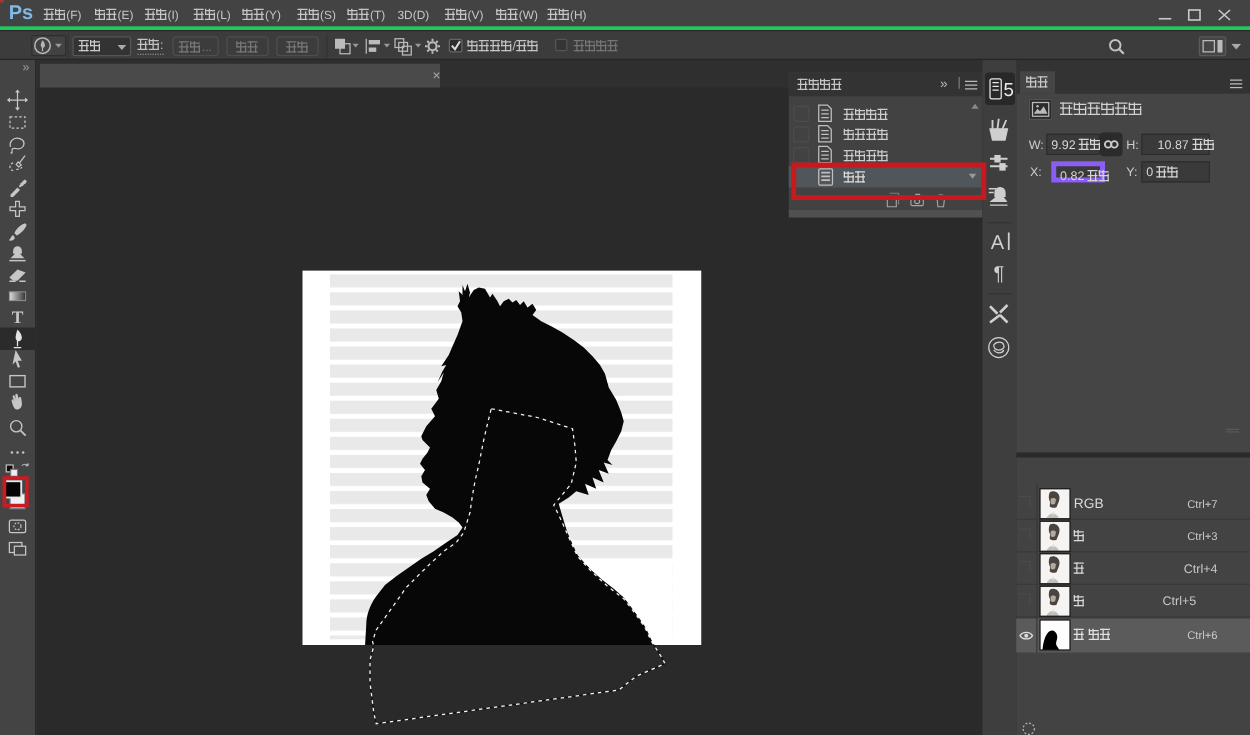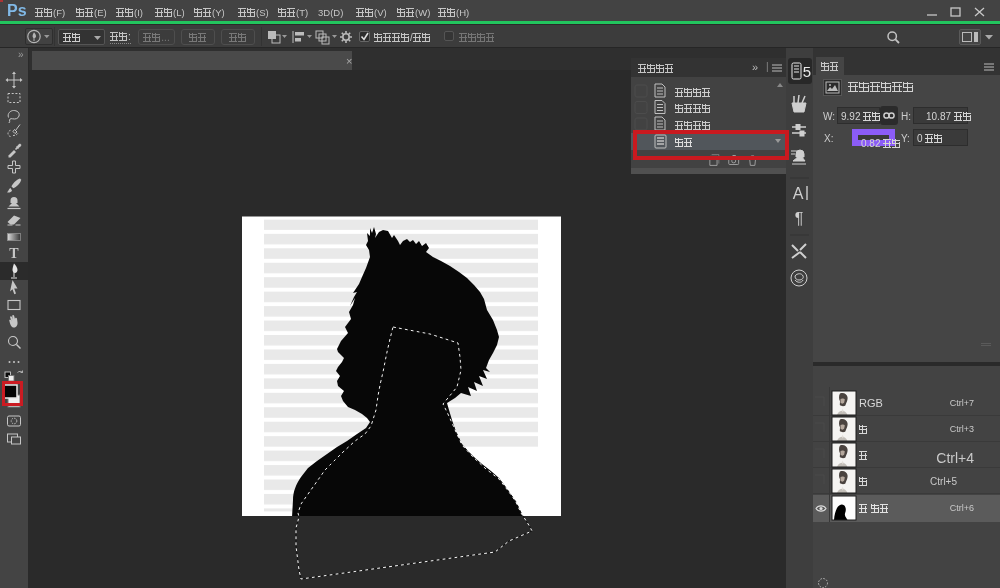--- a/index.html
+++ b/index.html
@@ -358,21 +358,21 @@
         <circle cx="6.5" cy="9.5" r="2.6" fill="none" stroke="#ccc" stroke-width="1.5"></circle>
         <circle cx="11.5" cy="9.5" r="2.6" fill="none" stroke="#ccc" stroke-width="1.5"></circle>
       </svg></div>
 <span class="abs" style="left:88px;top:63px">H:</span>
 <div class="abs" style="left:100px;top:59px;width:55px;height:17px;background:#3a3a3a;border:1px solid #2d2d2d;color:#d5d5d5">
       <span style="position:absolute;left:12px;top:3px">10.87 <i class="h s"></i><i class="h s b"></i></span>
     </div>
 
 <div class="abs" style="left:168px;top:295px;width:10px;height:1px;background:#5a5a5a;box-shadow:0 2px 0 #5a5a5a"></div>
 <span class="abs" style="left:11px;top:85px">X:</span>
-<div class="abs" style="left:39px;top:81px;width:43px;height:17px;background:#3a3a3a;border:6px solid #8b5cf6;color:#d5d5d5">
+<div class="abs" style="left:28px;top:81px;width:43px;height:17px;background:#3a3a3a;border:4px solid #8b5cf6;color:#d5d5d5">
       <span style="position:absolute;left:3px;top:3px">0.82 <i class="h s"></i><i class="h s b"></i></span>
     </div>
 <span class="abs" style="left:88px;top:85px">Y:</span>
 <div class="abs" style="left:100px;top:81px;width:55px;height:17px;background:#3a3a3a;border:1px solid #2d2d2d;color:#d5d5d5">
       <span style="position:absolute;left:3px;top:3px">0 <i class="h s"></i><i class="h s b"></i></span>
     </div>
 </div>
 <div class="abs" id="channels" style="left:813px;top:366px;width:187px;height:222px;background:#434343;color:#ccc;font-size:10px">
 <svg width="0" height="0">
       <defs>
@@ -422,19 +422,19 @@
         <path d="M2 62h9v9"></path>
         <path d="M2 88h9v9"></path>
       </g>
 <g transform="translate(8,121.5)">
         <path d="M-5 0c2-3.5 8-3.5 10 0c-2 3.5-8 3.5-10 0z" fill="none" stroke="#ddd" stroke-width="1.1"></path>
         <circle cx="0" cy="0" r="1.6" fill="#ddd"></circle>
       </g>
 </svg>
 <span class="abs" style="left:46px;top:31px;color:#d8d8d8;font-size:11px">RGB</span><span class="abs" style="right:26px;top:32px;color:#c9c9c9;font-size:9px">Ctrl+7</span>
 <span class="abs" style="left:46px;top:58px;color:#d8d8d8"><i class="h s b"></i></span><span class="abs" style="right:26px;top:58px;color:#c9c9c9;font-size:9px">Ctrl+3</span>
-<span class="abs" style="left:46px;top:84px;color:#d8d8d8"><i class="h s"></i></span><span class="abs" style="right:26px;top:84px;color:#c9c9c9;font-size:14px">Ctrl+4</span>
+<span class="abs" style="left:46px;top:84px;color:#d8d8d8"><i class="h s"></i></span><span class="abs" style="right:26px;top:84px;color:#c9c9c9;font-size:10px">Ctrl+4</span>
 <span class="abs" style="left:46px;top:110px;color:#d8d8d8"><i class="h s b"></i></span><span class="abs" style="right:43px;top:110px;color:#c9c9c9;font-size:10px">Ctrl+5</span>
 <span class="abs" style="left:46px;top:137px;color:#e2e2e2"><i class="h s"></i> <i class="h s b"></i><i class="h s"></i></span><span class="abs" style="right:26px;top:137px;color:#c9c9c9;font-size:9px">Ctrl+6</span>
 <svg class="abs" style="left:4px;top:211px" width="12" height="12" viewBox="0 0 12 12">
       <circle cx="6" cy="6" r="4.5" fill="none" stroke="#bbb" stroke-dasharray="1.5 1.5"></circle>
     </svg>
 </div>
 
 </body></html>

